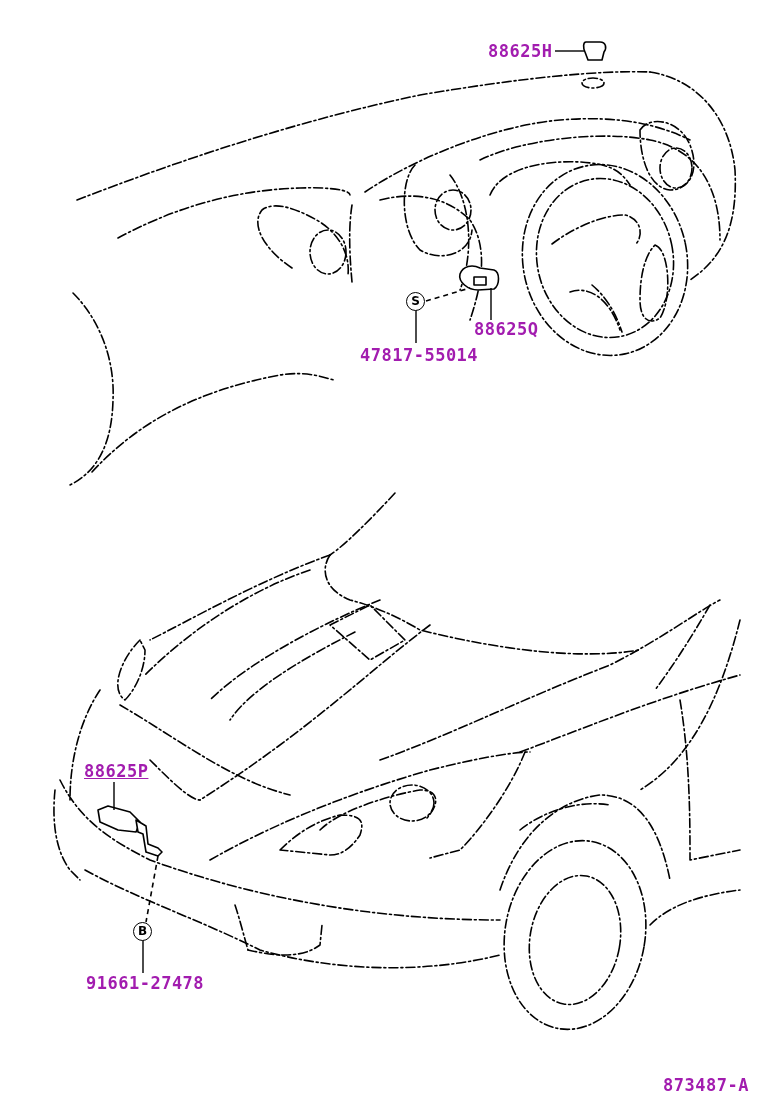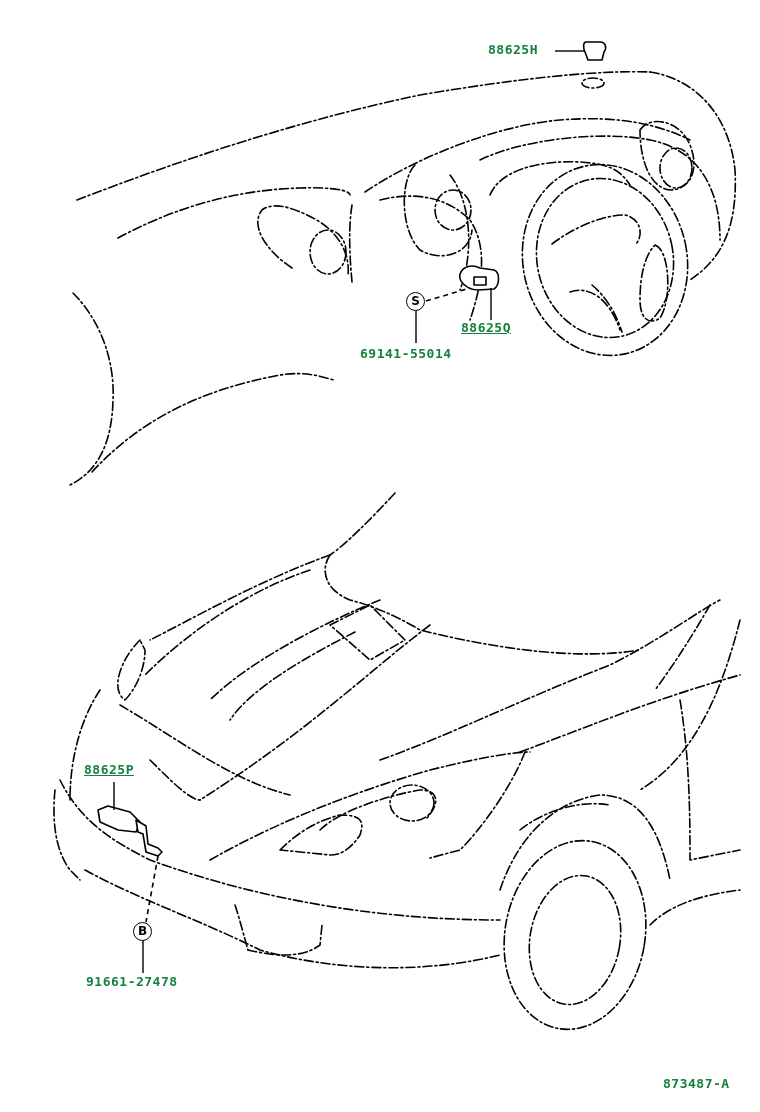--- a/index.html
+++ b/index.html
@@ -42,23 +42,23 @@
     }
     .dashed-leader {
       stroke: #000;
       stroke-width: 1.6;
       stroke-dasharray: 5 4;
       fill: none;
     }
     .label {
       position: absolute;
       font-family: "DejaVu Sans Mono", "Liberation Mono", monospace;
-      font-size: 13px;
+      font-size: 17px;
       font-weight: bold;
-      color: #15803d;
+      color: #a21caf;
       letter-spacing: 0.5px;
       white-space: nowrap;
       line-height: 1;
     }
     .callout-circle {
       position: absolute;
       width: 17px;
       height: 17px;
       border: 1.5px solid #000;
       border-radius: 50%;
@@ -178,23 +178,23 @@
       <line class="leader" x1="114" y1="782" x2="114" y2="810"></line>
     </g>
 
     <line class="dashed-leader" x1="158" y1="856" x2="146" y2="922"></line>
     <line class="leader" x1="143" y1="940" x2="143" y2="973"></line>
   </g>
 </svg>
 
 <div class="label" style="left:488px; top:43px;">88625H</div>
 
-<div class="label" style="left:461px; top:321px;text-decoration:underline;">88625Q</div>
+<div class="label" style="left:474px; top:321px;">88625Q</div>
 
 <div class="callout-circle" style="left:406px; top:292px;">S</div>
-<div class="label" style="left:360px; top:347px;">69141-55014</div>
+<div class="label" style="left:360px; top:347px;">47817-55014</div>
 
 <div class="label" style="left:84px; top:763px;text-decoration:underline;">88625P</div>
 
 <div class="callout-circle" style="left:133px; top:922px;">B</div>
 <div class="label" style="left:86px; top:975px;">91661-27478</div>
 
 <div class="label" style="left:663px; top:1077px;text-align:right;">873487-A</div>
 
 </body></html>

